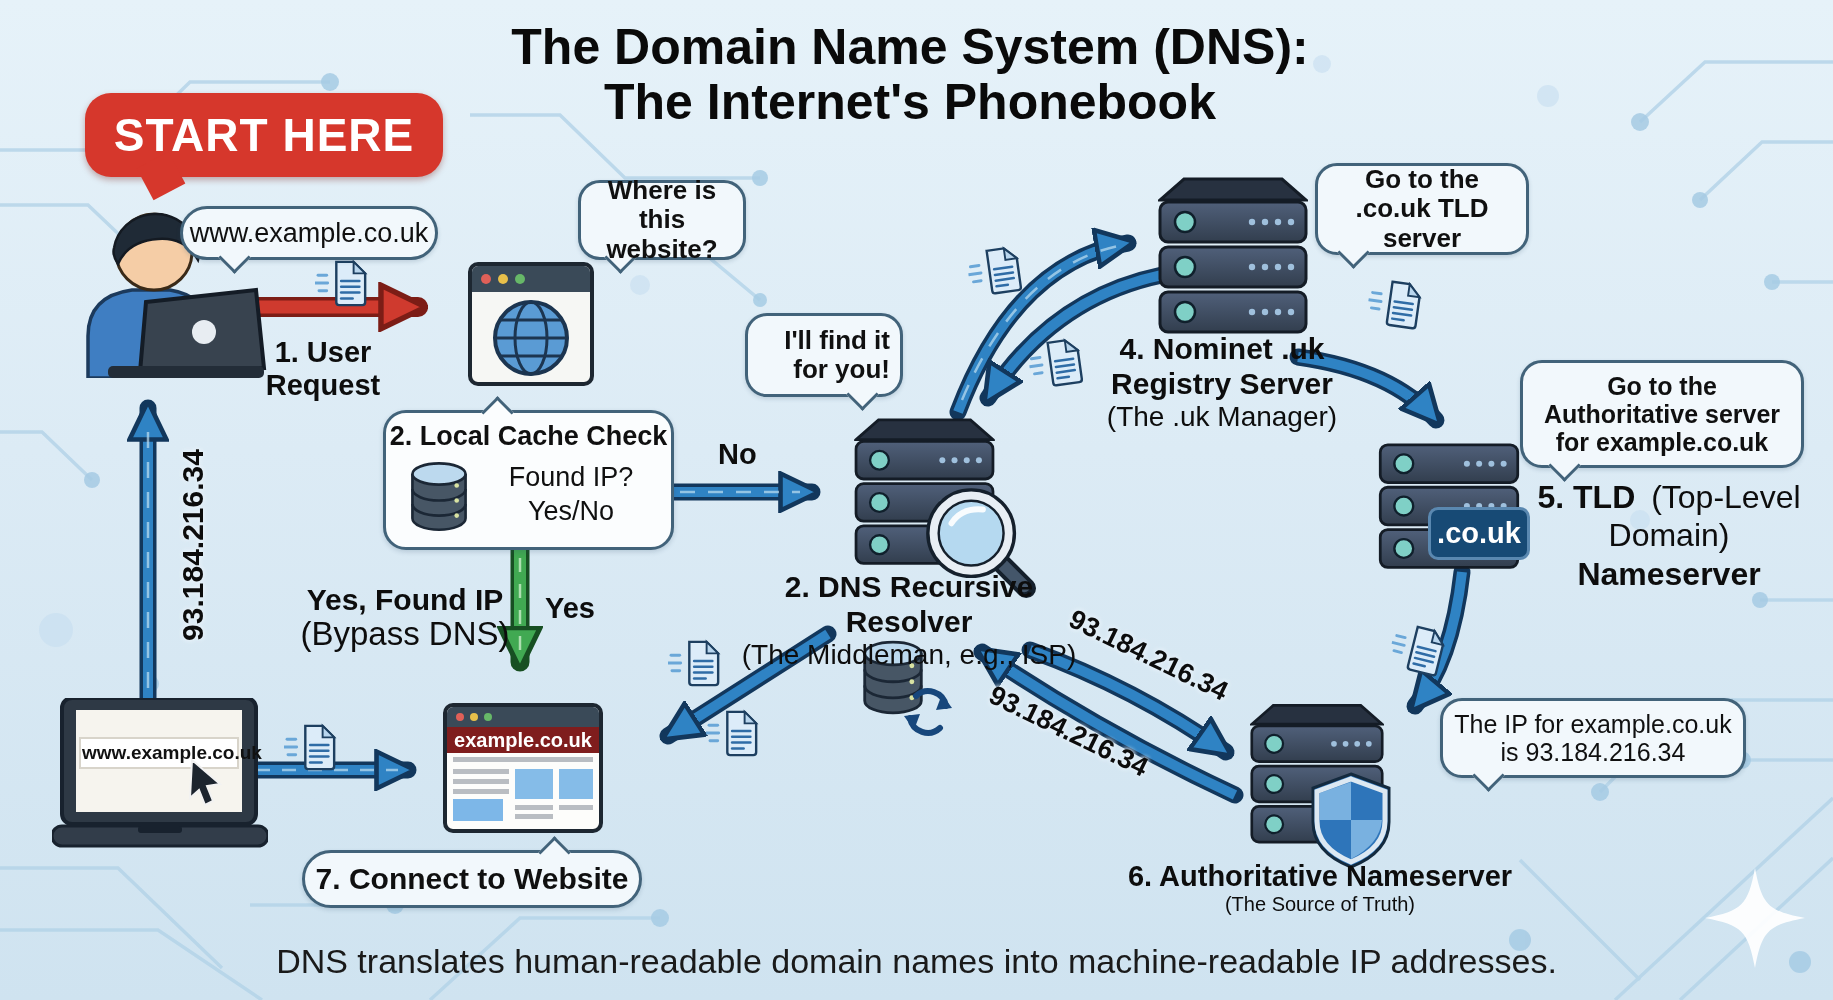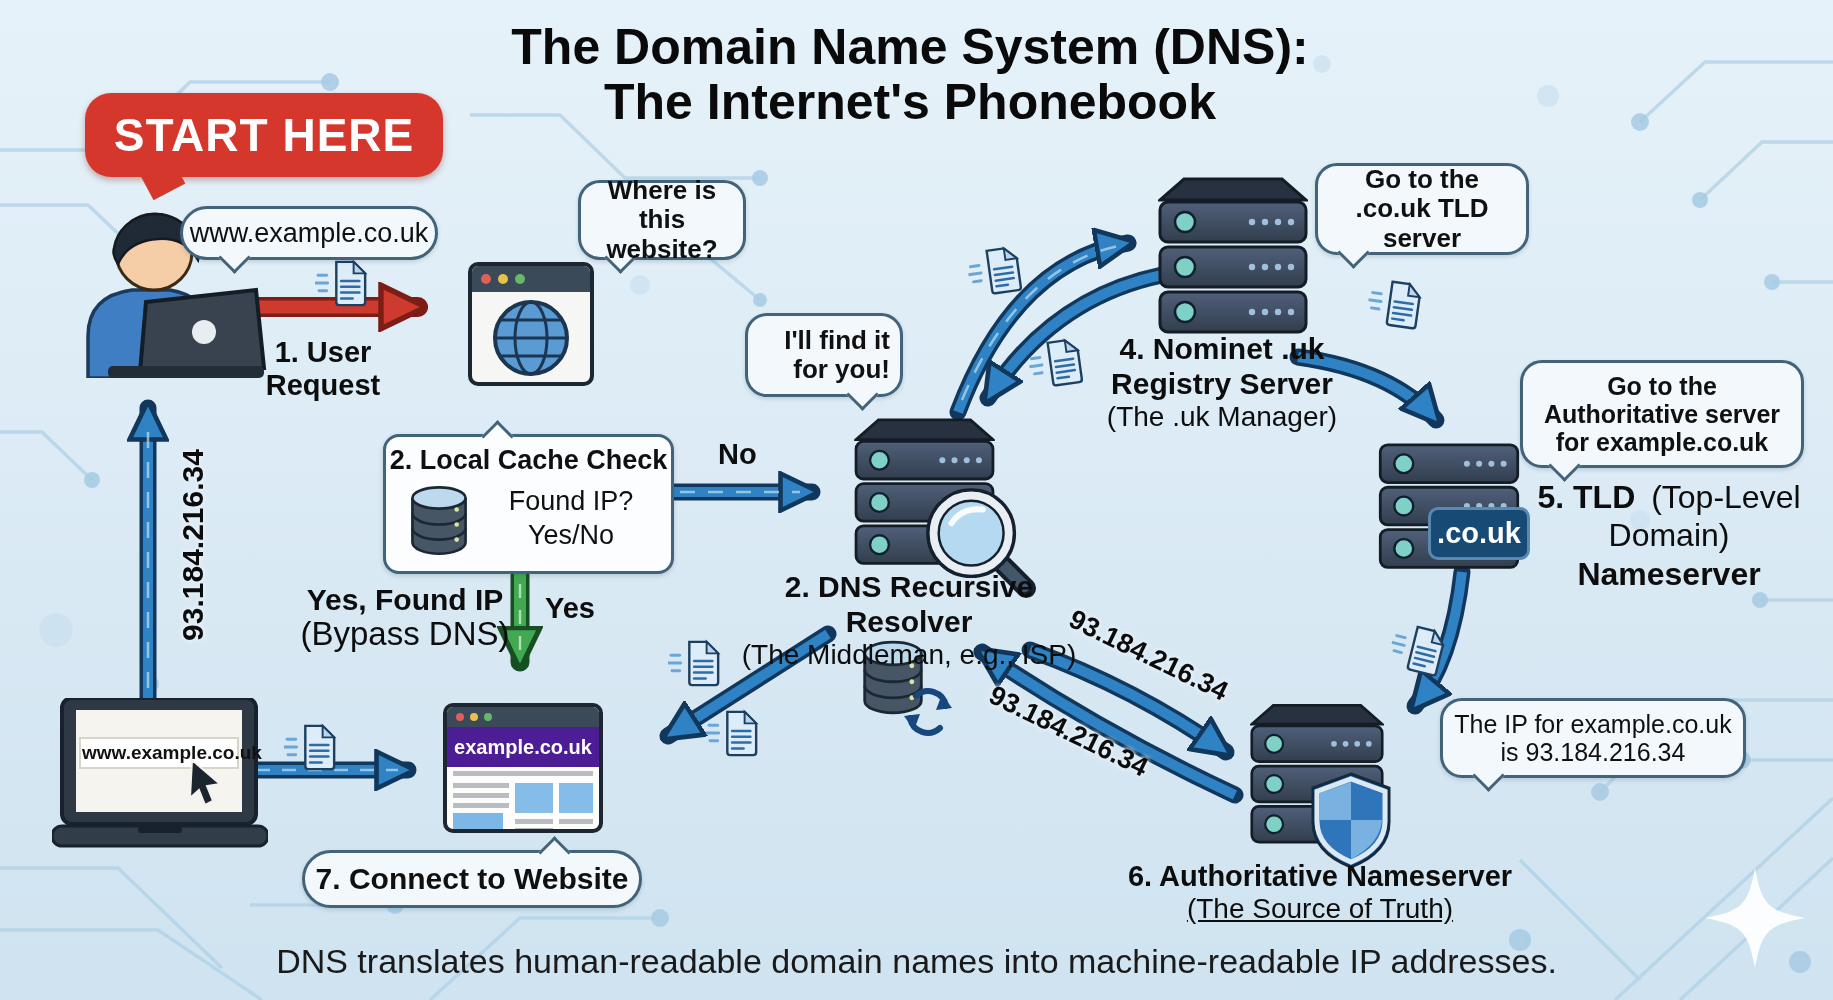--- a/index.html
+++ b/index.html
@@ -23,21 +23,21 @@
   .lbl .sub{font-weight:normal;}
 
   .start{position:absolute;left:85px;top:93px;width:358px;height:84px;background:#d6372c;
     border-radius:26px;display:flex;align-items:center;justify-content:center;
     color:#fff;font-weight:bold;font-size:46px;letter-spacing:1px;z-index:31;
     box-shadow:0 3px 6px rgba(120,30,20,.35);}
   .start .rtail{position:absolute;left:58px;bottom:-17px;width:36px;height:36px;background:#d6372c;
     transform:rotate(62deg);z-index:-1;}
 
   .cachebox{position:absolute;left:383px;top:410px;width:285px;height:134px;background:#fbfdfe;
-    border:3.5px solid #42637a;border-radius:16px;z-index:29;box-shadow:0 2px 5px rgba(40,70,100,.2);margin-top:24px;}
+    border:3.5px solid #42637a;border-radius:23px;z-index:29;box-shadow:0 2px 5px rgba(40,70,100,.2);}
 
   .node{position:absolute;z-index:20;}
 
   .browser{background:#f6f7f4;border:4px solid #1d2731;border-radius:10px;overflow:hidden;box-sizing:border-box;}
   .bhead{background:#3a4a58;display:flex;align-items:center;gap:7px;padding-left:9px;}
   .bdot{width:10px;height:10px;border-radius:50%;}
 
   .badge{position:absolute;left:1428px;top:507px;width:96px;height:47px;background:#174a75;
     border:3px solid #5a88b0;border-radius:10px;display:flex;align-items:center;justify-content:center;
     color:#fff;font-weight:bold;font-size:29px;z-index:26;}
@@ -402,40 +402,40 @@
     <use href="#srv3"></use>
   </svg>
   <svg class="node" style="left:1306px;top:770px;z-index:22;" width="90" height="100" viewBox="0 0 90 100">
     <path d="M45,4 L83,18 V52 Q83,82 45,97 Q7,82 7,52 V18 Z" fill="#2e75ba" stroke="#142a3e" stroke-width="3"></path>
     <path d="M45,12 L14,23 V50 H45 Z" fill="#7db4e2" opacity="0.95"></path>
     <path d="M45,50 H76 Q74,74 45,89 Z" fill="#7db4e2" opacity="0.95"></path>
     <path d="M45,9 L79,21.5 V51 Q79,78 45,92 Q11,78 11,51 V21.5 Z" fill="none" stroke="#dce8f2" stroke-width="5"></path>
   </svg>
   <div class="lbl" style="left:1120px;top:860px;width:400px;text-align:center;font-size:29px;line-height:1.15;">
     <div>6. Authoritative Nameserver</div>
-    <div class="sub" style="font-size:28px;text-decoration:underline;">(The Source of Truth)</div>
+    <div class="sub" style="font-size:20px;">(The Source of Truth)</div>
   </div>
 
   <div class="bubble" style="left:1440px;top:698px;width:306px;height:80px;border-radius:22px;font-weight:normal;font-size:25px;">
     <span>The IP for example.co.uk is 93.184.216.34</span>
     <span class="tail down" style="left:34px;"></span>
   </div>
 
   <div class="ipdiag" style="left:1062px;top:640px;transform:rotate(26deg);">93.184.216.34</div>
   <div class="ipdiag" style="left:982px;top:716px;transform:rotate(26deg);">93.184.216.34</div>
 
   <div class="ipdiag" style="left:63px;top:528px;width:260px;text-align:center;font-size:30px;transform:rotate(-90deg);">93.184.216.34</div>
 
   <div class="node browser" style="left:443px;top:703px;width:160px;height:130px;background:#fdfdfb;">
     <div class="bhead" style="height:20px;gap:6px;">
       <span class="bdot" style="background:#e06058;width:8px;height:8px;"></span>
       <span class="bdot" style="background:#e8c04a;width:8px;height:8px;"></span>
       <span class="bdot" style="background:#67b868;width:8px;height:8px;"></span>
     </div>
-    <div style="height:40px;background:#4c1d95;display:flex;align-items:center;justify-content:center;color:#fff;font-weight:bold;font-size:20px;">
+    <div style="height:26px;background:#7f1d1d;display:flex;align-items:center;justify-content:center;color:#fff;font-weight:bold;font-size:20px;">
       <span>example.co.uk</span>
     </div>
     <svg width="152" height="72" viewBox="0 0 152 72">
       <rect x="6" y="4" width="140" height="5" fill="#b9bdc2"></rect>
       <rect x="6" y="16" width="56" height="5" fill="#b9bdc2"></rect>
       <rect x="6" y="26" width="56" height="5" fill="#b9bdc2"></rect>
       <rect x="6" y="36" width="56" height="5" fill="#b9bdc2"></rect>
       <rect x="6" y="46" width="50" height="22" fill="#7db7e8"></rect>
       <rect x="68" y="16" width="38" height="30" fill="#85bce8"></rect>
       <rect x="112" y="16" width="34" height="30" fill="#85bce8"></rect>

